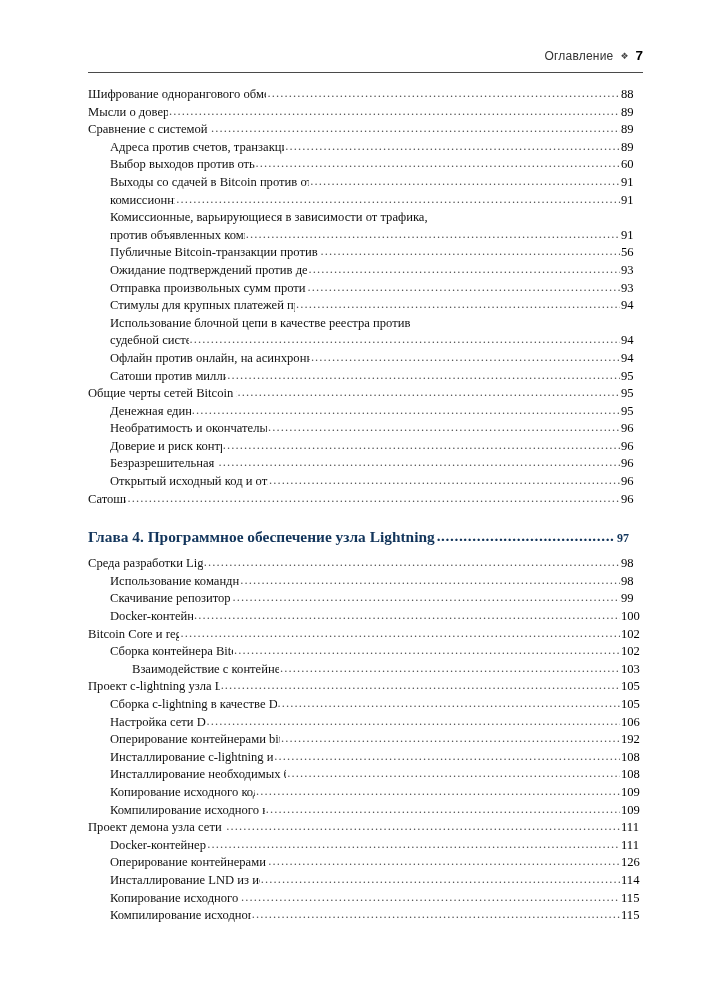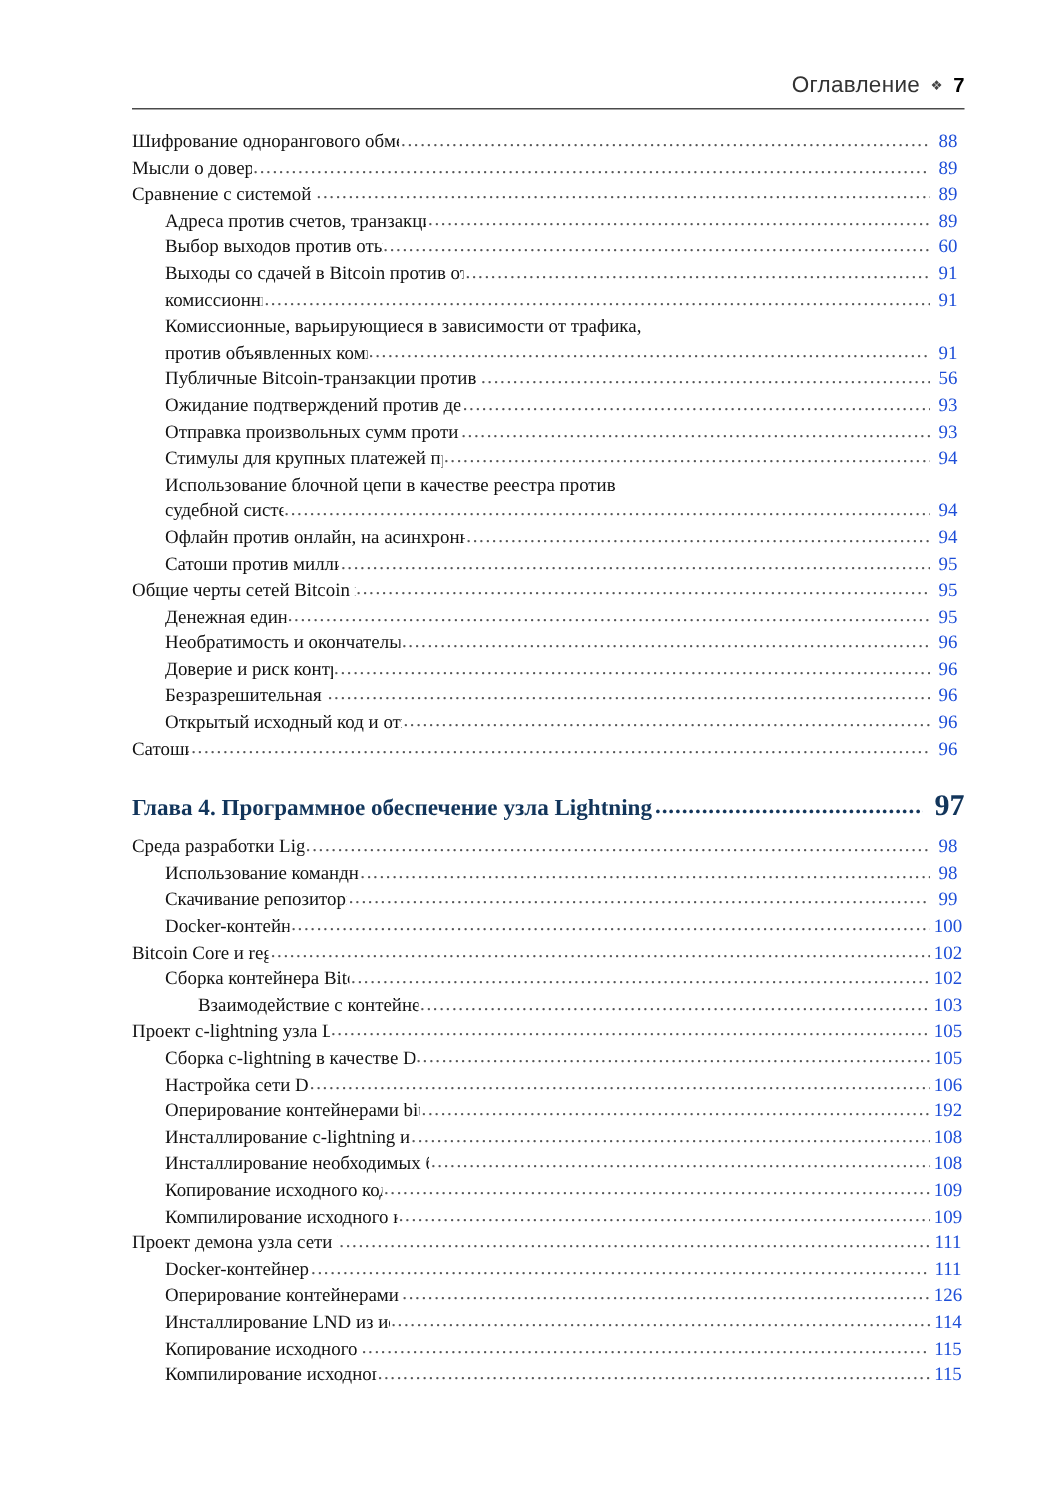--- a/index.html
+++ b/index.html
@@ -33,21 +33,21 @@
   .header-inner {
     position: absolute;
     right: 60px;
     top: 0;
     display: flex;
     align-items: baseline;
     gap: 7px;
     font-family: "Liberation Sans", sans-serif;
   }
   .header-title {
-    font-size: 15px;
+    font-size: 12px;
     color: #333333;
     letter-spacing: 0.2px;
   }
   .header-diamond {
     font-size: 9px;
     color: #444444;
     position: relative;
     top: -1px;
   }
   .header-pageno {
@@ -89,23 +89,23 @@
     overflow: hidden;
     white-space: nowrap;
     color: #555555;
     font-size: 12.6px;
     letter-spacing: 1.1px;
     position: relative;
     top: -1px;
   }
   .toc-line .pg {
     flex: 0 0 auto;
-    text-align: center;
+    text-align: left;
     min-width: 22px;
-    color: #1d4ed8;
+    color: #000000;
   }
   
   .lvl1 { padding-left: 0px; }
   .lvl2 { padding-left: 22px; }
   .lvl3 { padding-left: 44px; }
 
   
   .chapter {
     display: flex;
     align-items: baseline;
@@ -122,23 +122,23 @@
     overflow: hidden;
     white-space: nowrap;
     letter-spacing: 0.6px;
     color: #12355b;
     margin: 0 2px;
     position: relative;
     top: -1px;
   }
   .chapter .pg {
     flex: 0 0 auto;
-    text-align: right;
+    text-align: left;
     min-width: 26px;
-    font-size: 20px;
+    font-size: 12px;
   }
   .spacer-before-chapter { height: 19px; }
   .spacer-after-chapter { height: 7px; }
 </style>
 </head>
 <body>
 
 <div class="page">
 
   <div class="header">

